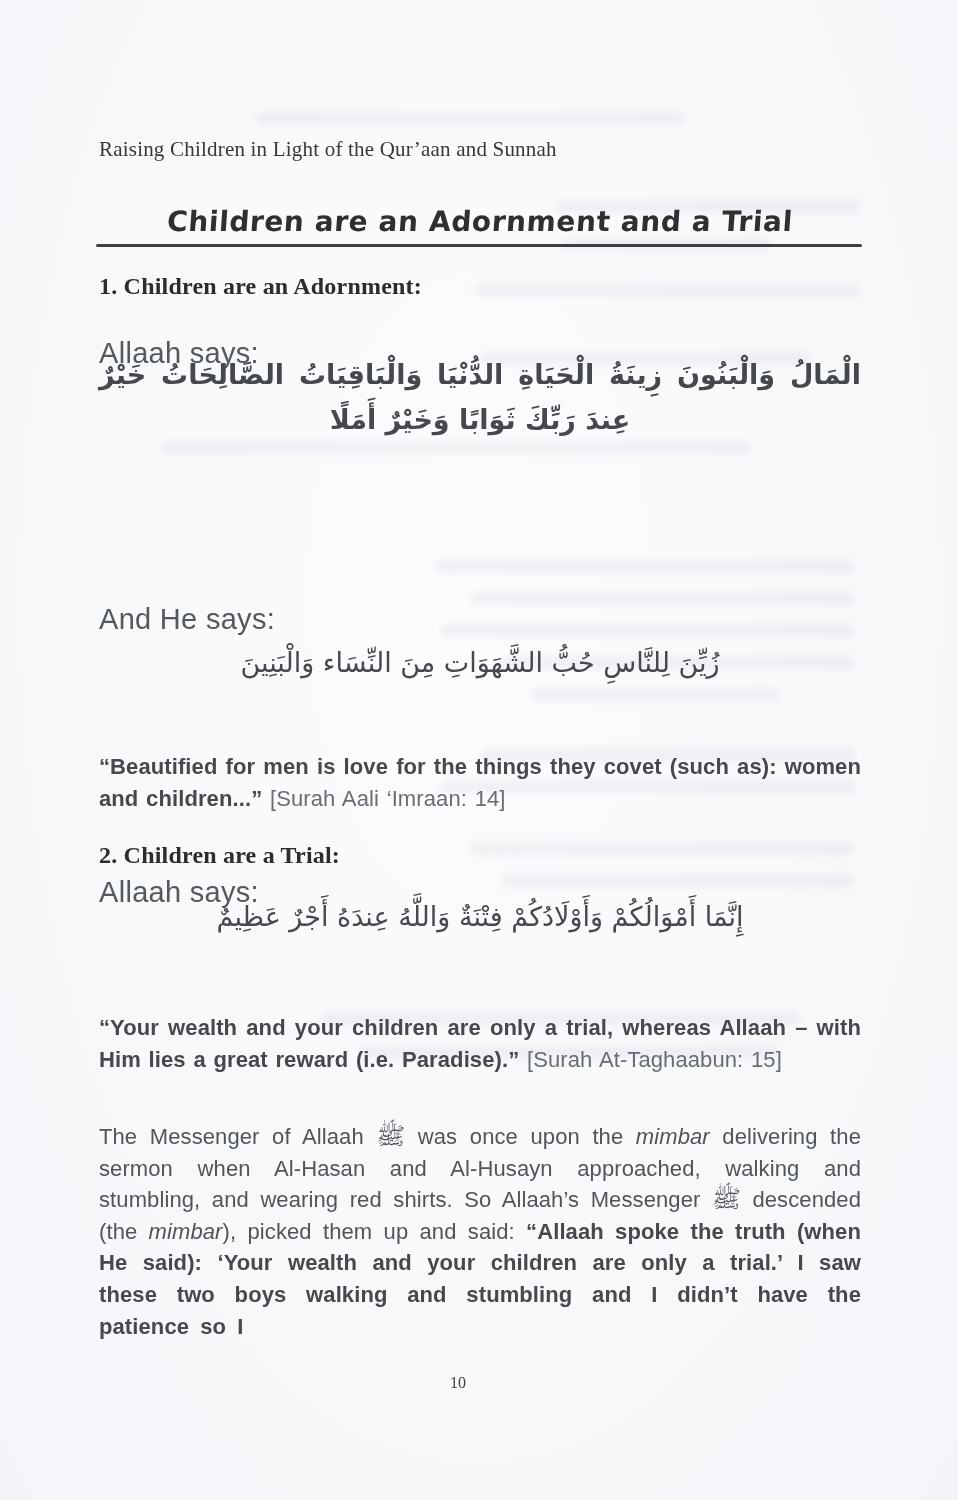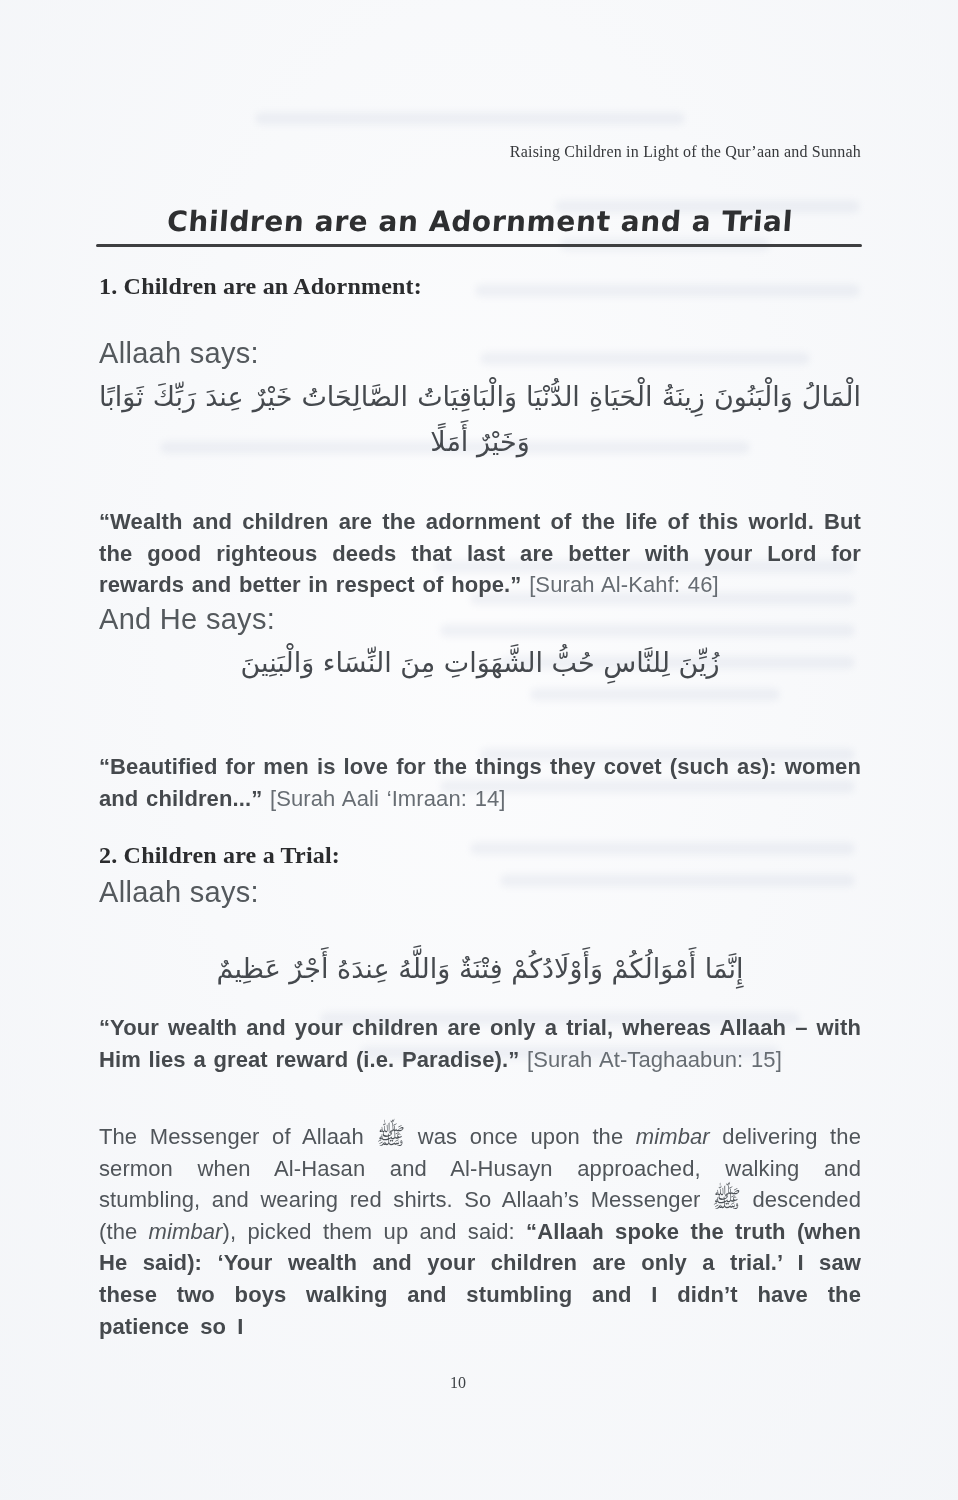--- a/index.html
+++ b/index.html
@@ -10,23 +10,23 @@
   }
   .page{
     position:absolute;inset:0;
     background:
       radial-gradient(ellipse at 50% 40%, rgba(255,255,255,.55), rgba(230,234,240,.25)),
       #f8f9fb;
   }
   .block{position:absolute;left:99px;width:762px;}
 
   .header{
-    top:143px;text-align:right;
+    top:137px;text-align:left;
     font-family:"Liberation Serif","DejaVu Serif",serif;
-    font-size:16px;letter-spacing:.2px;color:#36383b;
+    font-size:21px;letter-spacing:.2px;color:#36383b;
   }
   .chapter{
     top:205px;text-align:center;
     font-family:"DejaVu Sans",sans-serif;
     font-size:28px;font-weight:bold;letter-spacing:.6px;
     color:#2e2f31;transform:skewX(-4deg);
   }
   .rule{
     position:absolute;left:96px;width:766px;top:244px;height:0;
     border-top:3px solid #3e3f41;border-radius:2px;
@@ -41,24 +41,24 @@
   .says{font-size:29px;color:#54595d;letter-spacing:.3px;}
   .says1-pos{top:337px;}
   .andhe-pos{top:603px;}
   .says2-pos{top:876px;}
 
   .arabic{
     font-family:"DejaVu Sans",sans-serif;
     direction:rtl;unicode-bidi:embed;
     font-size:27px;color:#45494e;
   }
-  .arabic-justify{text-align:justify;text-align-last:center;line-height:45px;top:374px;}
+  .arabic-justify{text-align:justify;text-align-last:center;line-height:45px;top:352px;font-weight:bold;}
   .arabic-center{text-align:center;}
   .arabic2-pos{top:647px;}
-  .arabic3-pos{top:953px;}
+  .arabic3-pos{top:901px;}
 
   .quote{
     font-size:22px;line-height:31.5px;color:#45494d;
     text-align:justify;letter-spacing:.1px;word-spacing:1.5px;
   }
   .quote b,.quote .bold{font-weight:bold;}
   .quote .ref{font-weight:normal;color:#676d73;}
   .q1-pos{top:484px;}
   .q2-pos{top:729px;}
   .q3-pos{top:990px;}
@@ -111,21 +111,20 @@
 
   <div class="block chapter">Children are an Adornment and a Trial</div>
   <div class="rule"></div>
 
   <div class="block h-serif h1-pos">1. Children are an Adornment:</div>
 
   <div class="block says says1-pos">Allaah says:</div>
 
   <div class="block arabic arabic-justify" dir="rtl">الْمَالُ وَالْبَنُونَ زِينَةُ الْحَيَاةِ الدُّنْيَا وَالْبَاقِيَاتُ الصَّالِحَاتُ خَيْرٌ عِندَ رَبِّكَ ثَوَابًا وَخَيْرٌ أَمَلًا</div>
 
-  <p class="block quote q1-pos"><span class="bold">“Wealth and children are the adornment of the life of this world. But the good righteous deeds that last are better with your Lord for rewards and better in respect of hope.”</span><span class="ref"> [Surah Al-Kahf: 46]</span></p>
 
   <div class="block arabic arabic-center arabic2-pos" dir="rtl">زُيِّنَ لِلنَّاسِ حُبُّ الشَّهَوَاتِ مِنَ النِّسَاء وَالْبَنِينَ</div>
 
   <div class="block says andhe-pos">And He says:</div>
 
   <p class="block quote q2-pos"><span class="bold">“Beautified for men is love for the things they covet (such as): women and children...”</span><span class="ref"> [Surah Aali ‘Imraan: 14]</span></p>
 
   <div class="block h-serif h2-pos">2. Children are a Trial:</div>
 
   <div class="block says says2-pos">Allaah says:</div>

